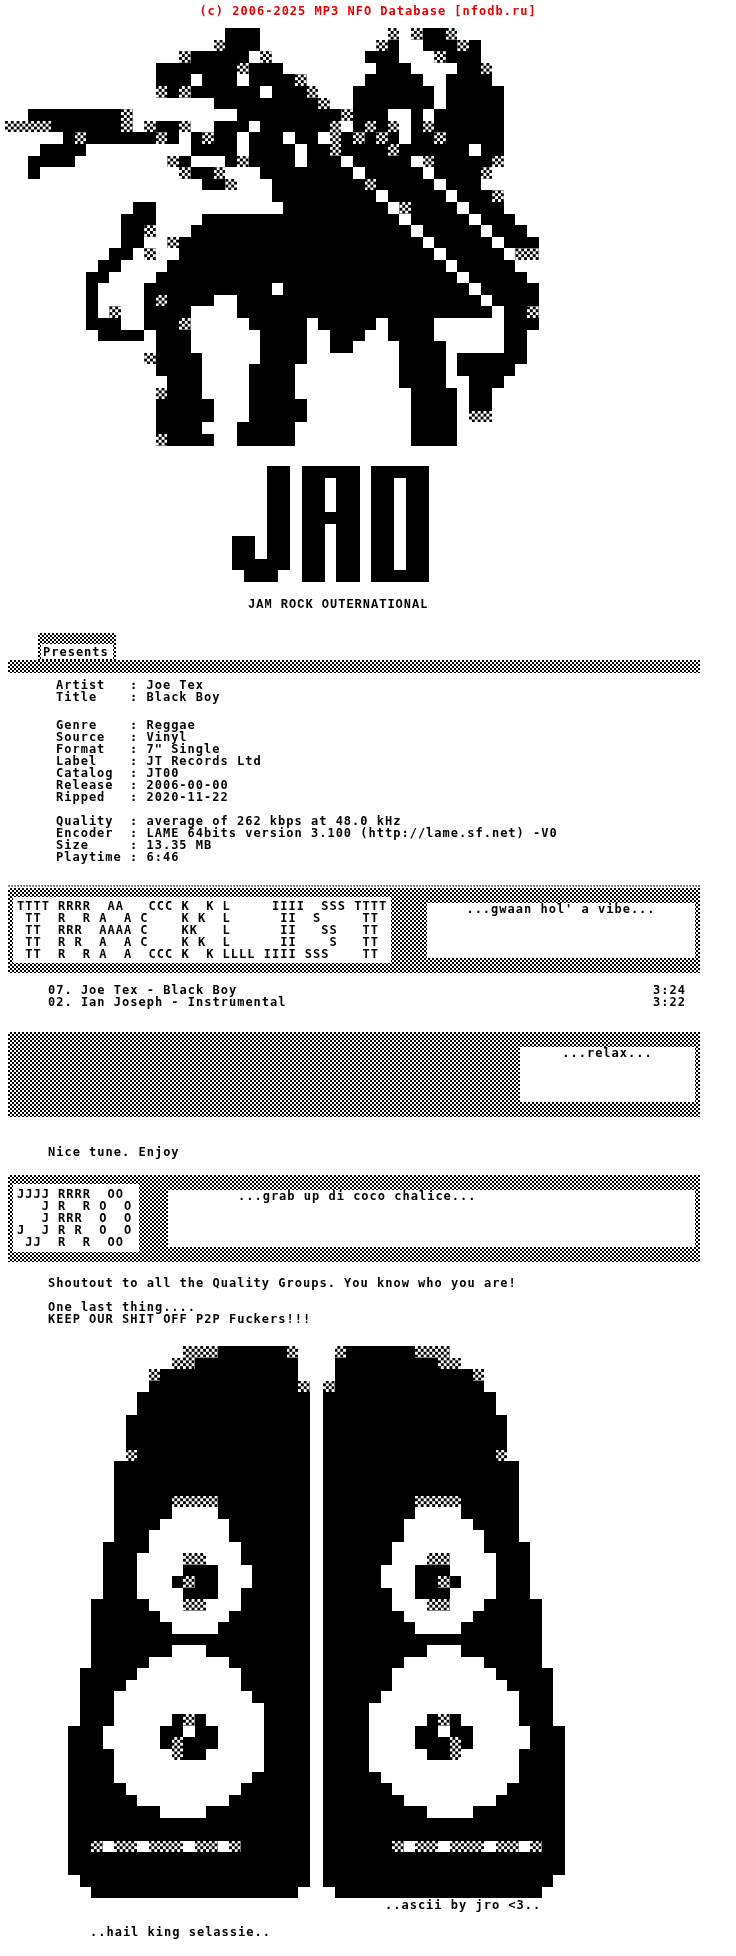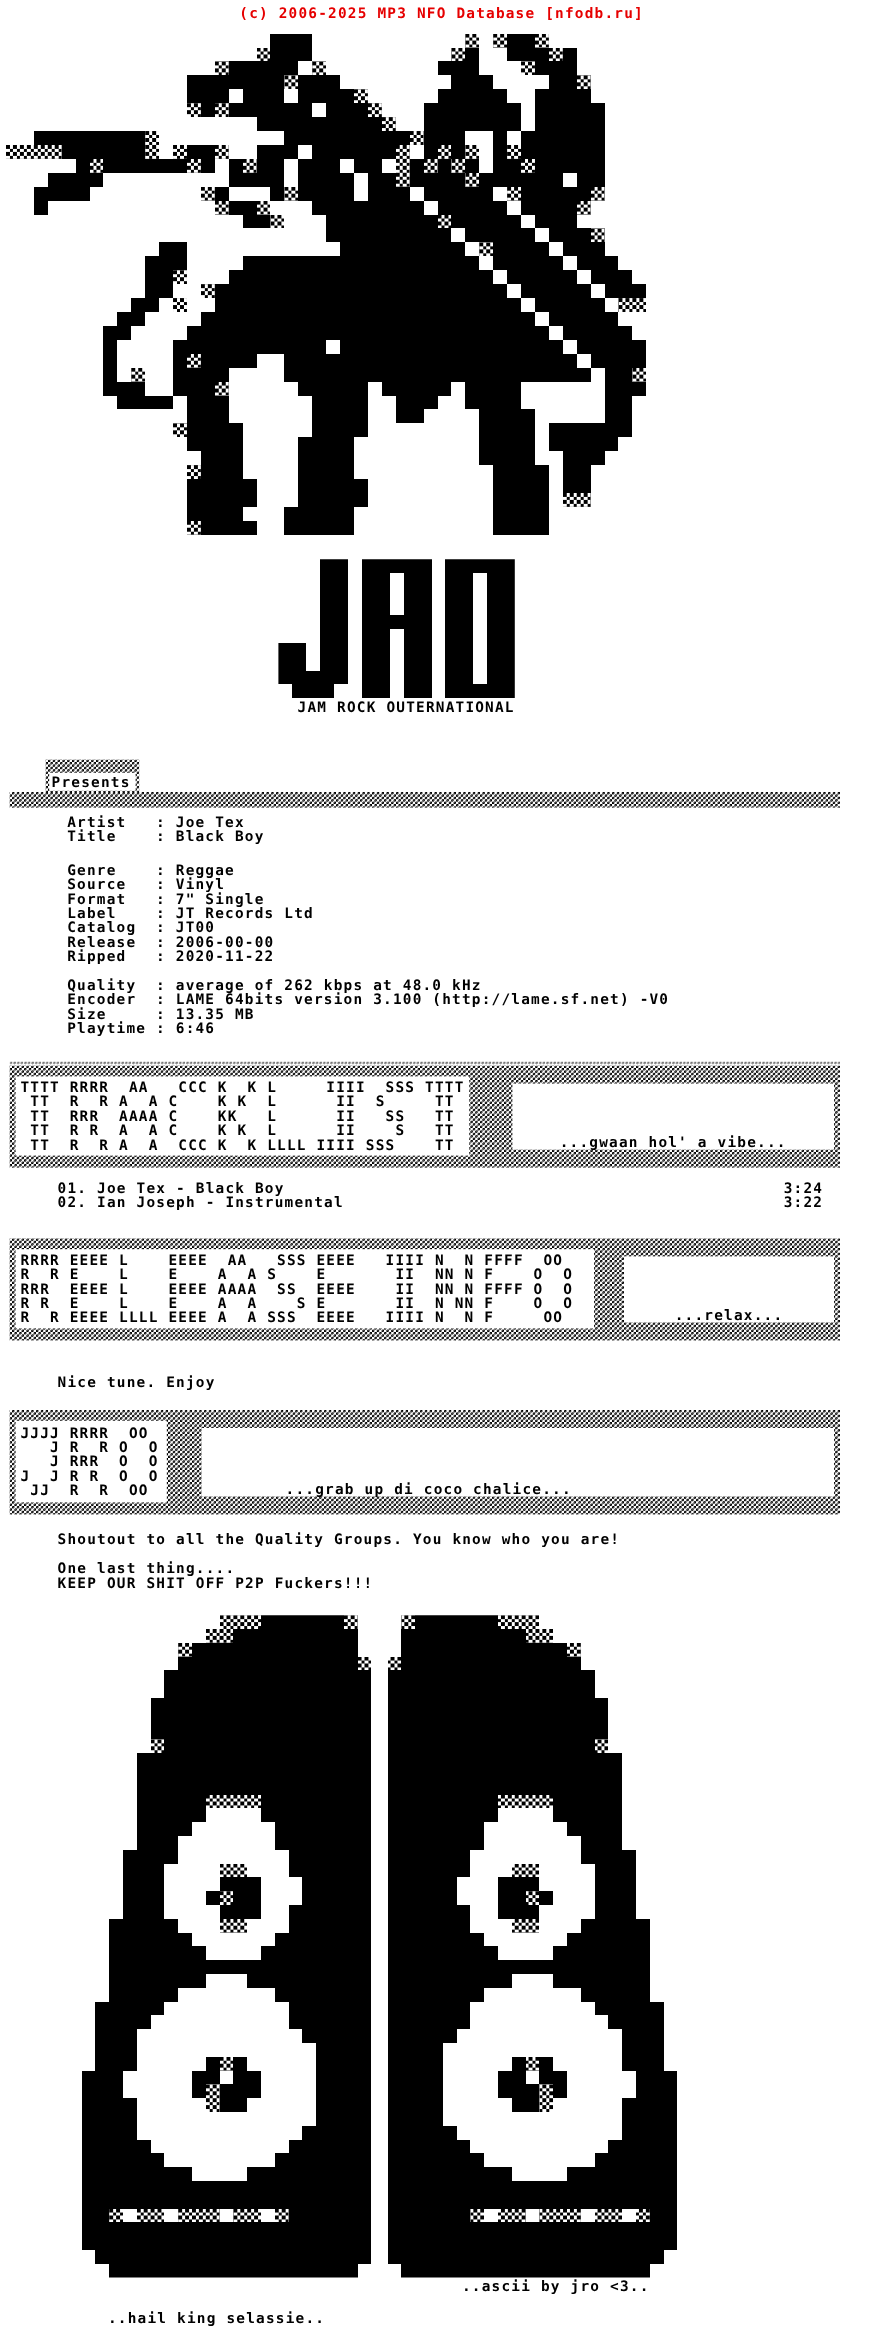--- a/index.html
+++ b/index.html
@@ -8,21 +8,21 @@
   .abs{position:absolute;}
   .mono{font-size:12px;line-height:12px;letter-spacing:1px;white-space:pre;margin:0;}
   .dither{background-color:#fff;
     background-image:
       linear-gradient(45deg,#000 25%,transparent 25%,transparent 75%,#000 75%),
       linear-gradient(45deg,#000 25%,transparent 25%,transparent 75%,#000 75%);
     background-position:0 0,2px 2px;background-size:4px 4px;}
   .dotted{background-image:radial-gradient(circle at 1.2px 1.8px,#777 0.9px,transparent 1.1px);
     background-size:3px 4px;}
   .whitebox{position:absolute;background:#fff;}
-  .note{display:flex;align-items:flex-end;justify-content:center;}
+  .note{display:flex;align-items:flex-start;justify-content:center;}
   .banner{left:8px;width:692px;}
   .track-row{display:flex;justify-content:space-between;width:638px;}
   #copyright{left:0;top:5px;width:736px;text-align:center;}
   svg{display:block;}
 </style>
 </head>
 <body>
 
 <div id="page">
 
@@ -970,21 +970,21 @@
         <rect x="9" y="9" width="1" height="1" fill="#000"></rect>
         <rect x="10" y="9" width="1" height="1" fill="#000"></rect>
         <rect x="12" y="9" width="1" height="1" fill="#000"></rect>
         <rect x="13" y="9" width="1" height="1" fill="#000"></rect>
         <rect x="14" y="9" width="1" height="1" fill="#000"></rect>
         <rect x="15" y="9" width="1" height="1" fill="#000"></rect>
         <rect x="16" y="9" width="1" height="1" fill="#000"></rect>
       </svg>
     </div>
 
-  <div class="abs mono" style="left:248px;top:583px;">JAM ROCK OUTERNATIONAL</div>
+  <div class="abs mono" style="left:248px;top:599px;font-family:Liberation Mono, monospace;">JAM ROCK OUTERNATIONAL</div>
 
   <div class="abs dither" style="left:8px;top:633px;width:78px;height:27px;margin-left:30px;">
     <div class="whitebox" style="left:3px;top:11px;width:72px;height:15px;">
       <span class="mono" style="position:absolute;left:2px;top:2px;">Presents</span>
     </div>
   </div>
   <div class="abs dither" style="left:8px;top:660px;width:692px;height:13px;"></div>
 
   <pre class="abs mono" style="left:56px;top:679px;">Artist   : Joe Tex
 Title    : Black Boy</pre>
@@ -1010,37 +1010,30 @@
  TT  R R  A  A C    K K  L      II    S   TT
  TT  R  R A  A  CCC K  K LLLL IIII SSS    TT</pre>
     </div>
     <div class="whitebox note" style="left:419px;top:15px;width:268px;height:55px;">
       <span class="mono">...gwaan hol' a vibe...</span>
     </div>
   </div>
 
   <div class="abs" style="left:48px;top:984px;" id="tracks">
       <div class="track-row">
-        <span class="mono">01. Joe Tex - Black Boy</span>
+        <span class="mono">07. Joe Tex - Black Boy</span>
         <span class="mono">3:24</span>
       </div>
       <div class="track-row">
         <span class="mono">02. Ian Joseph - Instrumental</span>
         <span class="mono">3:22</span>
       </div>
     </div>
 
   <div class="abs dither banner" style="top:1032px;height:85px;">
-    <div class="whitebox" style="left:5px;top:9px;width:482px;height:66px;">
-      <pre class="mono" style="position:absolute;left:4px;top:3px;">RRRR EEEE L    EEEE  AA   SSS EEEE   IIII N  N FFFF  OO
-R  R E    L    E    A  A S    E       II  NN N F    O  O
-RRR  EEEE L    EEEE AAAA  SS  EEEE    II  NN N FFFF O  O
-R R  E    L    E    A  A    S E       II  N NN F    O  O
-R  R EEEE LLLL EEEE A  A SSS  EEEE   IIII N  N F     OO</pre>
-    </div>
     <div class="whitebox note" style="left:512px;top:15px;width:175px;height:55px;">
       <span class="mono">...relax...</span>
     </div>
   </div>
 
   <div class="abs mono" style="left:48px;top:1146px;text-align:right;">Nice tune. Enjoy</div>
 
   <div class="abs dither banner" style="top:1175px;height:87px;">
     <div class="whitebox" style="left:5px;top:9px;width:126px;height:68px;">
       <pre class="mono" style="position:absolute;left:4px;top:4px;">JJJJ RRRR  OO

